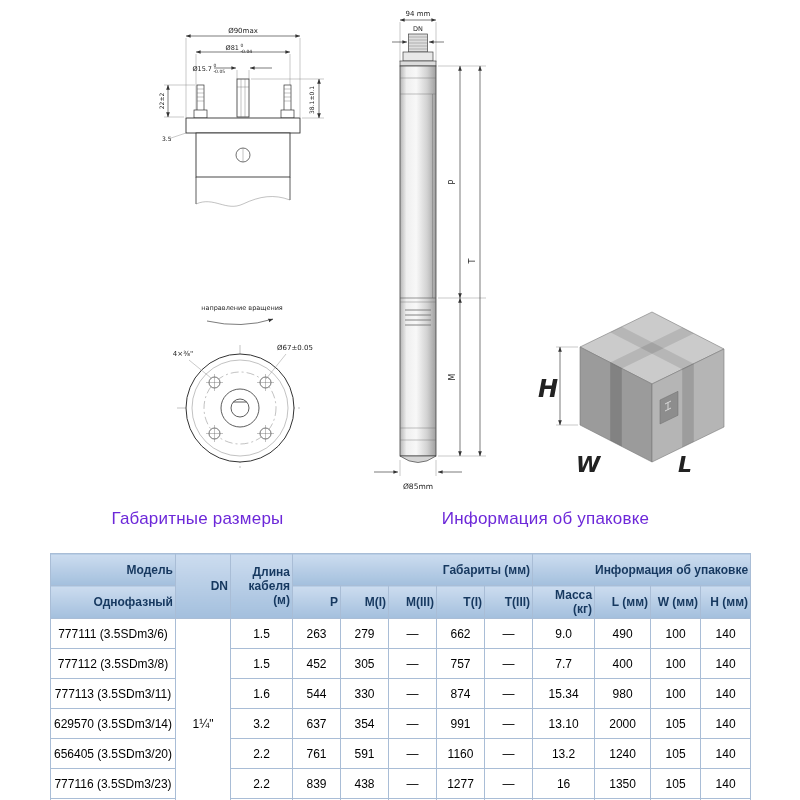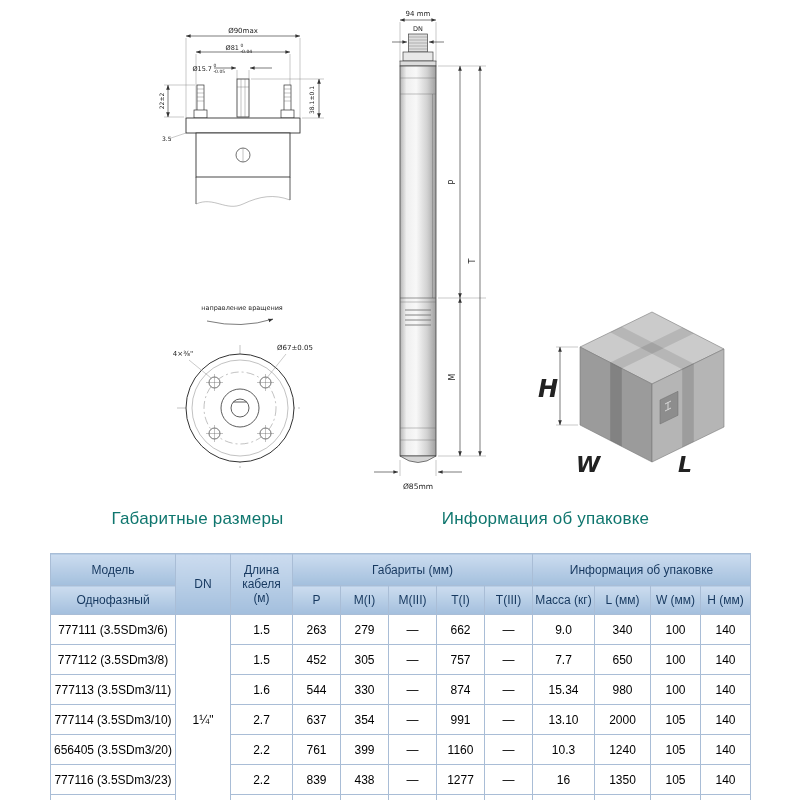--- a/index.html
+++ b/index.html
@@ -4,24 +4,24 @@
 <style>
   html,body{margin:0;padding:0;}
   body{width:800px;height:800px;background:#fff;font-family:"Liberation Sans","DejaVu Sans",sans-serif;}
   .page{position:relative;width:800px;height:800px;background:#fff;overflow:hidden;}
   .drawing{position:absolute;}
   svg text{font-family:"DejaVu Sans",sans-serif;fill:#222;}
   .dim{stroke:#444;stroke-width:0.7;fill:none;}
   .ext{stroke:#888;stroke-width:0.45;fill:none;}
   .edge{stroke:#333;fill:#fff;}
   .thin{stroke:#666;stroke-width:0.4;fill:none;}
-  .section-title{position:absolute;font-size:17px;color:#0f766e;text-align:center;letter-spacing:0.2px;}
+  .section-title{position:absolute;font-size:17px;color:#6d28d9;text-align:center;letter-spacing:0.2px;}
   table.spec{position:absolute;left:50px;top:553px;width:700px;border-collapse:collapse;table-layout:fixed;}
   table.spec th,table.spec td{border:1px solid #a9bdd6;text-align:center;vertical-align:middle;font-size:12px;color:#000;padding:2px;background:#fff;}
-  table.spec thead th{background:linear-gradient(180deg,#ccdcef 0%,#a3bfdd 100%);color:#16385f;font-weight:normal;}
+  table.spec thead th{background:linear-gradient(180deg,#ccdcef 0%,#a3bfdd 100%);color:#16385f;font-weight:bold;text-align:right;}
   table.spec tbody td{height:25px;}
 </style>
 </head>
 <body>
 
 <div class="page">
 
   <svg class="drawing" style="left:138px;top:22px" width="212" height="240" viewBox="0 0 212 240">
     <defs>
       <marker id="arr" viewBox="0 0 10 10" refX="9.5" refY="5" markerWidth="7" markerHeight="7" orient="auto-start-reverse">
@@ -248,72 +248,72 @@
         <tr>
           <td>777111 (3.5SDm3/6)</td>
           <td rowspan="7">1¼"</td>
           <td>1.5</td>
           <td>263</td>
           <td>279</td>
           <td>—</td>
           <td>662</td>
           <td>—</td>
           <td>9.0</td>
-          <td>340</td>
+          <td>490</td>
           <td>100</td>
           <td>140</td>
         </tr>
         <tr>
           <td>777112 (3.5SDm3/8)</td>
           <td>1.5</td>
           <td>452</td>
           <td>305</td>
           <td>—</td>
           <td>757</td>
           <td>—</td>
           <td>7.7</td>
-          <td>650</td>
+          <td>400</td>
           <td>100</td>
           <td>140</td>
         </tr>
         <tr>
           <td>777113 (3.5SDm3/11)</td>
           <td>1.6</td>
           <td>544</td>
           <td>330</td>
           <td>—</td>
           <td>874</td>
           <td>—</td>
           <td>15.34</td>
           <td>980</td>
           <td>100</td>
           <td>140</td>
         </tr>
         <tr>
-          <td>777114 (3.5SDm3/10)</td>
-          <td>2.7</td>
+          <td>629570 (3.5SDm3/14)</td>
+          <td>3.2</td>
           <td>637</td>
           <td>354</td>
           <td>—</td>
           <td>991</td>
           <td>—</td>
           <td>13.10</td>
           <td>2000</td>
           <td>105</td>
           <td>140</td>
         </tr>
         <tr>
           <td>656405 (3.5SDm3/20)</td>
           <td>2.2</td>
           <td>761</td>
-          <td>399</td>
+          <td>591</td>
           <td>—</td>
           <td>1160</td>
           <td>—</td>
-          <td>10.3</td>
+          <td>13.2</td>
           <td>1240</td>
           <td>105</td>
           <td>140</td>
         </tr>
         <tr>
           <td>777116 (3.5SDm3/23)</td>
           <td>2.2</td>
           <td>839</td>
           <td>438</td>
           <td>—</td>

